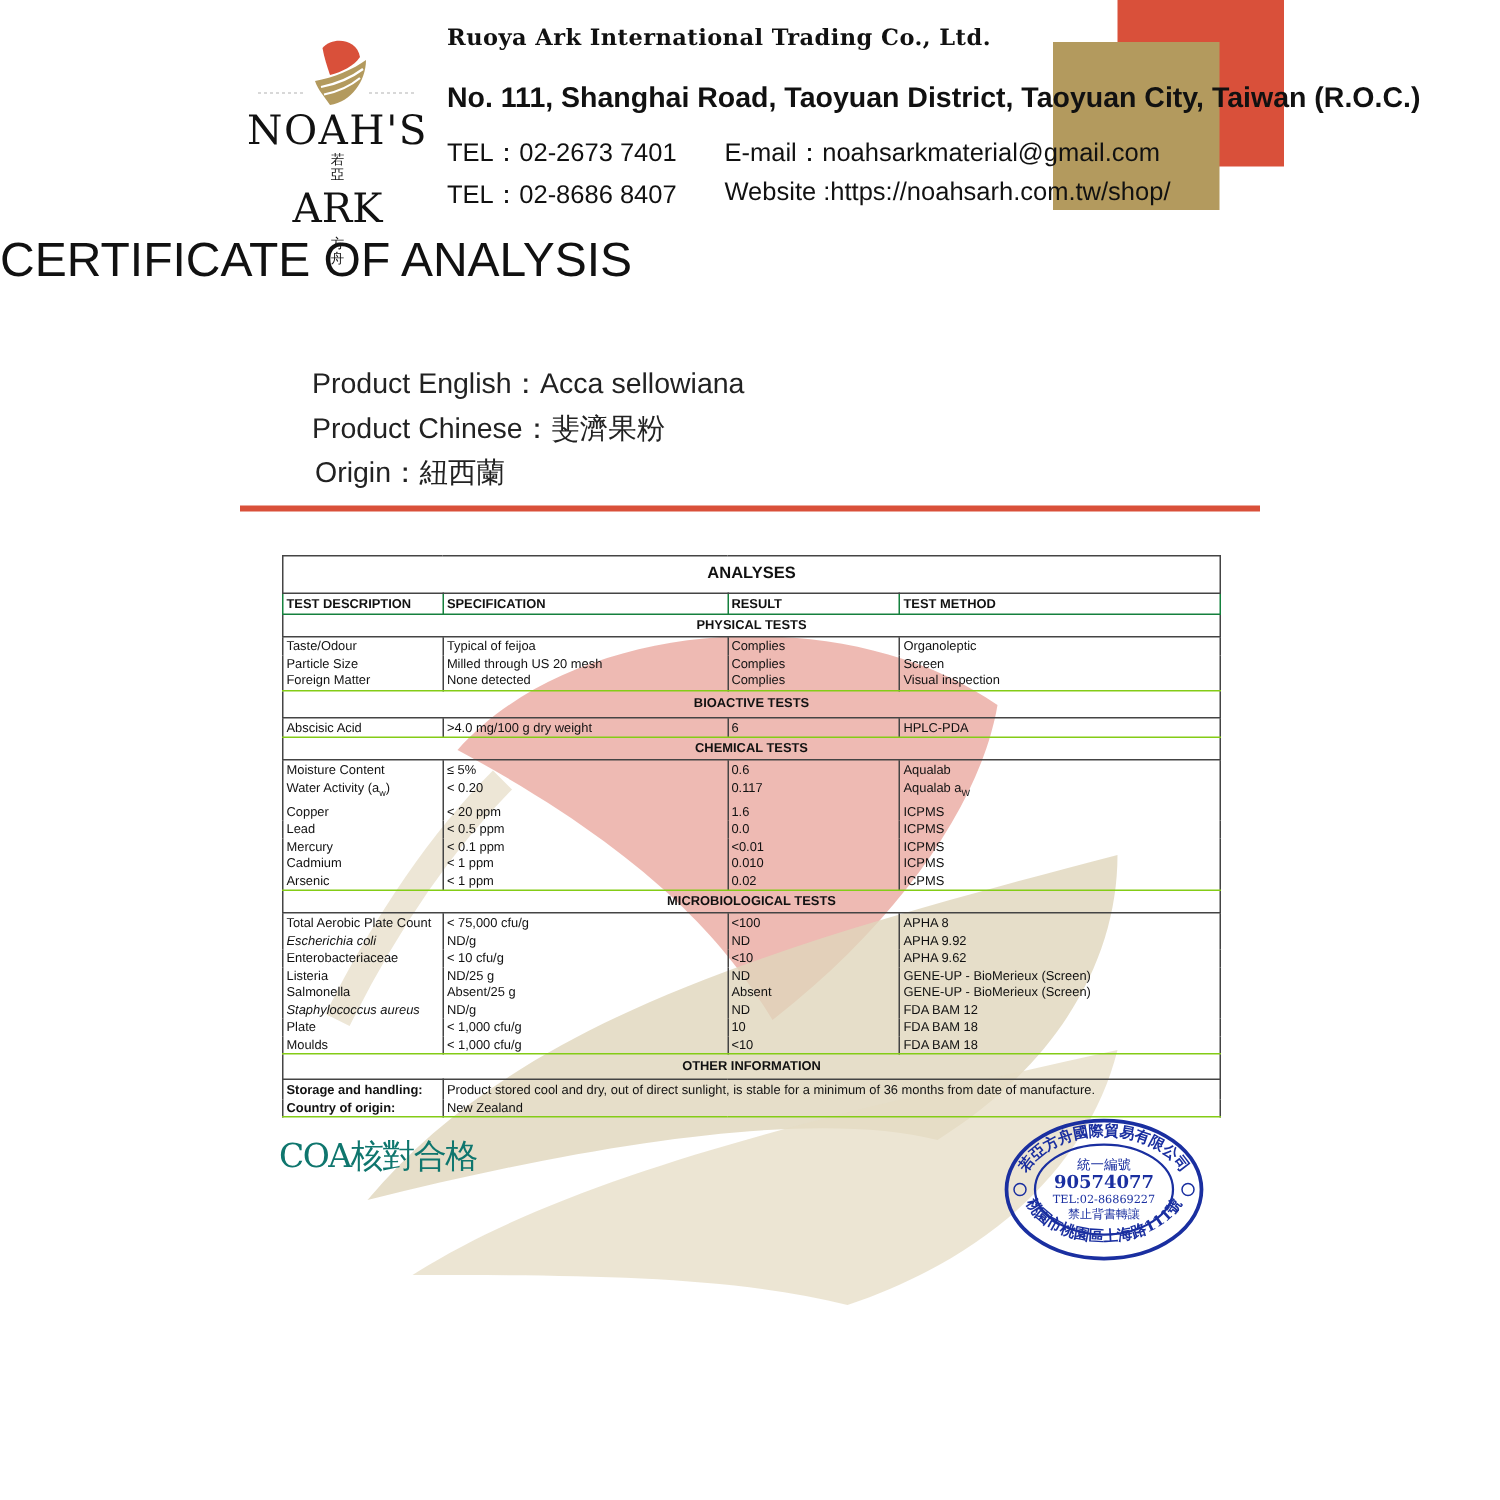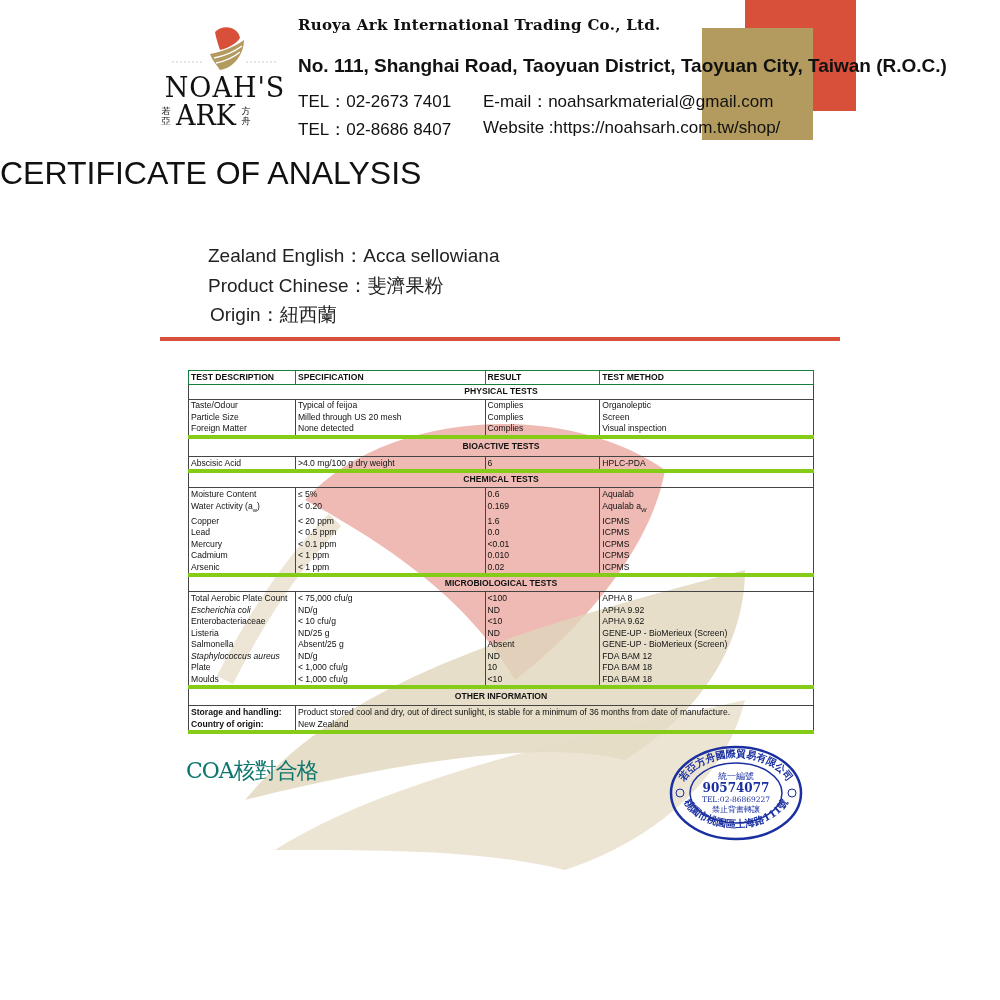--- a/index.html
+++ b/index.html
@@ -5,40 +5,40 @@
   html,body{margin:0;padding:0;background:#fff;}
   body{width:1000px;height:1000px;position:relative;overflow:hidden;font-family:"DejaVu Sans",sans-serif;color:#111;}
   .abs{position:absolute;}
   
   .red-block{left:745px;top:0;width:111px;height:111px;background:#d9503a;}
   .gold-block{left:702px;top:28px;width:111px;height:112px;background:#b39a5e;}
   
   .logo{left:160px;top:24px;width:130px;height:115px;text-align:center;}
   .logo svg{display:block;margin:0 auto;}
   .logo-noahs{font-family:"DejaVu Serif",serif;font-size:27px;letter-spacing:1px;line-height:28px;color:#111;margin-top:2px;}
-  .logo-row{display:flex;align-items:center;justify-content:flex-start;gap:4px;}
+  .logo-row{display:flex;align-items:center;justify-content:flex-start;gap:4px;flex-direction:column;}
   .logo-ark{font-family:"DejaVu Serif",serif;font-size:27px;line-height:28px;}
   .logo-cjk{font-family:"DejaVu Serif",serif;font-size:9px;line-height:10px;width:12px;}
   
   .company{left:298px;top:16px;font-family:"DejaVu Serif",serif;font-weight:bold;font-size:15px;letter-spacing:0.3px;z-index:2;white-space:nowrap;}
   .address{left:298px;top:55px;font-family:"Liberation Sans",sans-serif;font-weight:bold;font-size:19px;z-index:2;white-space:nowrap;}
   .contact{font-family:"Liberation Sans",sans-serif;font-size:17px;z-index:2;white-space:nowrap;}
   
   .doc-title{left:0;width:972px;top:155px;text-align:left;font-family:"Liberation Sans",sans-serif;font-size:32px;color:#111;}
   .product-line{font-family:"Liberation Sans",sans-serif;font-size:19px;color:#222;white-space:nowrap;}
   .divider{left:160px;top:337px;width:680px;height:4px;background:#d9503a;}
   
   .watermark{left:185px;top:380px;width:640px;height:500px;z-index:0;}
   
   .coa-table{left:188px;top:370px;width:626px;border-collapse:collapse;font-family:"Liberation Sans",sans-serif;font-size:8.6px;color:#111;z-index:1;background:transparent;}
   .coa-table td{border-left:1px solid #444;border-right:1px solid #444;padding:0 2px;line-height:11.5px;white-space:nowrap;vertical-align:top;}
   .coa-table tr.title-row td{border:1px solid #444;text-align:center;font-weight:bold;font-size:11px;height:24px;vertical-align:middle;}
   .coa-table tr.col-head td{border:1px solid #15803d;font-weight:bold;height:13px;vertical-align:middle;}
   .coa-table tr.section td{border:1px solid #444;text-align:center;font-weight:bold;height:14px;vertical-align:middle;}
-  .coa-table tr.last td{border-bottom:4px solid #84cc16;}
+  .coa-table tr.last td{border-bottom:1px solid #84cc16;}
   .coa-table tr.first td{padding-top:1px;}
   .italic{font-style:italic;}
   .bold{font-weight:bold;}
   
   .coa-ok{left:186px;top:756px;font-family:"DejaVu Serif",serif;font-size:22px;color:#0f766e;letter-spacing:-1px;z-index:2;}
   .seal{left:668px;top:745px;width:136px;height:96px;z-index:2;}
 </style>
 </head>
 <body>
 
@@ -63,40 +63,43 @@
 </div>
 
 <div class="abs company">Ruoya Ark International Trading Co., Ltd.</div>
 <div class="abs address">No. 111, Shanghai Road, Taoyuan District, Taoyuan City, Taiwan (R.O.C.)</div>
 <div class="abs contact" style="left:298px;top:90px;">TEL：02-2673 7401</div>
 <div class="abs contact" style="left:298px;top:118px;">TEL：02-8686 8407</div>
 <div class="abs contact" style="left:483px;top:90px;">E-mail：noahsarkmaterial@gmail.com</div>
 <div class="abs contact" style="left:483px;top:118px;">Website :https://noahsarh.com.tw/shop/</div>
 
 <div class="abs doc-title">CERTIFICATE OF ANALYSIS</div>
-<div class="abs product-line" style="left:208px;top:243px;">Zealand English：Acca sellowiana</div>
+<div class="abs product-line" style="left:208px;top:243px;">Product English：Acca sellowiana</div>
 <div class="abs product-line" style="left:208px;top:273px;">Product Chinese：斐濟果粉</div>
 <div class="abs product-line" style="left:210px;top:302px;">Origin：紐西蘭</div>
 <div class="abs divider"></div>
 
 <svg class="abs watermark" viewBox="0 0 640 500">
   <path d="M120 120 C200 30, 380 20, 480 90 C470 150, 420 230, 330 300 C300 250, 250 190, 120 120 Z" fill="#ecb3ab" opacity="0.9"></path>
   <path d="M60 420 C160 300, 330 250, 560 190 C560 260, 520 330, 440 380 C360 360, 220 380, 60 420 Z" fill="#e0d6bc" opacity="0.8"></path>
   <path d="M90 470 C200 400, 380 360, 560 320 C540 400, 470 460, 380 490 C300 470, 200 470, 90 470 Z" fill="#e6dcc4" opacity="0.75"></path>
   <path d="M40 300 C80 220, 120 170, 150 140" stroke="#e6dcc4" stroke-width="18" fill="none" opacity="0.7"></path>
 </svg>
 
 <table class="abs coa-table">
   <colgroup>
     <col style="width:107px">
       <col style="width:190px">
       <col style="width:115px">
       <col style="width:214px">
   </colgroup>
   <tbody>
+    <tr class="title-row">
+        <td colspan="4">ANALYSES</td>
+      </tr>
     <tr class="col-head">
       <td>TEST DESCRIPTION</td>
       <td>SPECIFICATION</td>
       <td>RESULT</td>
       <td>TEST METHOD</td>
     </tr>
 
     <tr class="section">
         <td colspan="4">PHYSICAL TESTS</td>
       </tr>
@@ -134,21 +137,21 @@
       </tr>
     <tr class="first">
       <td>Moisture Content</td>
       <td>≤ 5%</td>
       <td>0.6</td>
       <td>Aqualab</td>
     </tr>
     <tr>
       <td>Water Activity (a<sub style="font-size:6px">w</sub>)</td>
       <td>&lt; 0.20</td>
-      <td>0.169</td>
+      <td>0.117</td>
       <td>Aqualab a<sub style="font-size:6px">W</sub></td>
     </tr>
     <tr>
       <td>Copper</td>
       <td>&lt; 20 ppm</td>
       <td>1.6</td>
       <td>ICPMS</td>
     </tr>
     <tr>
       <td>Lead</td>

